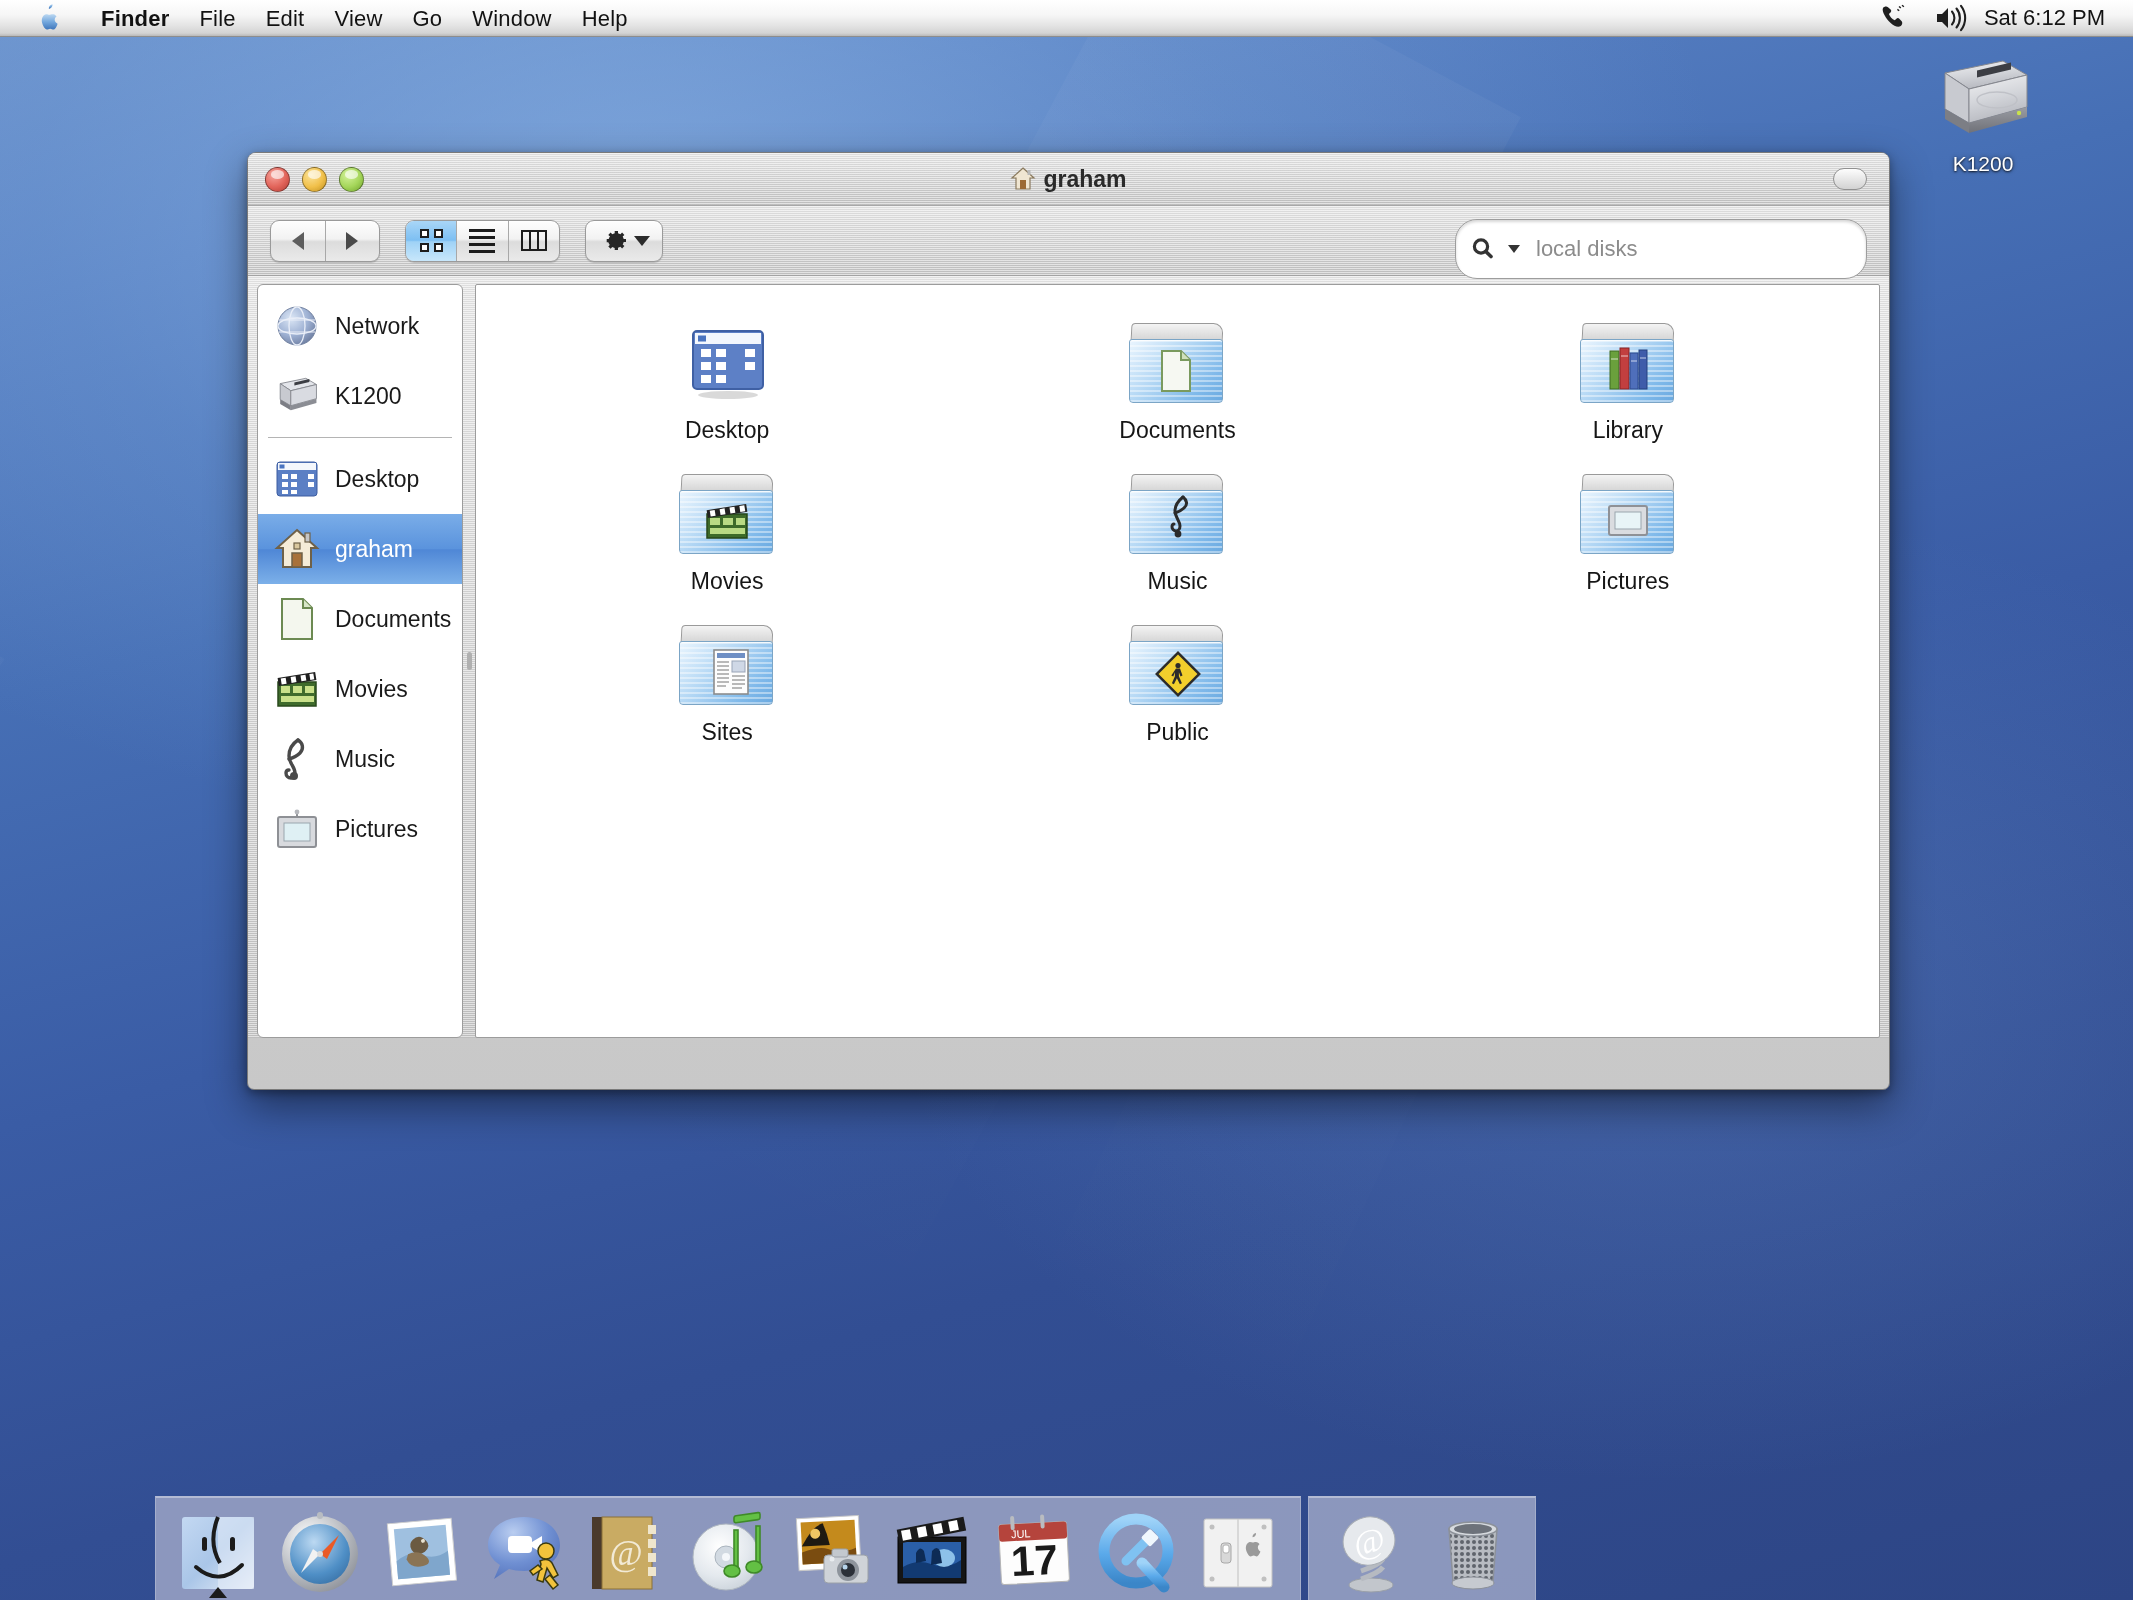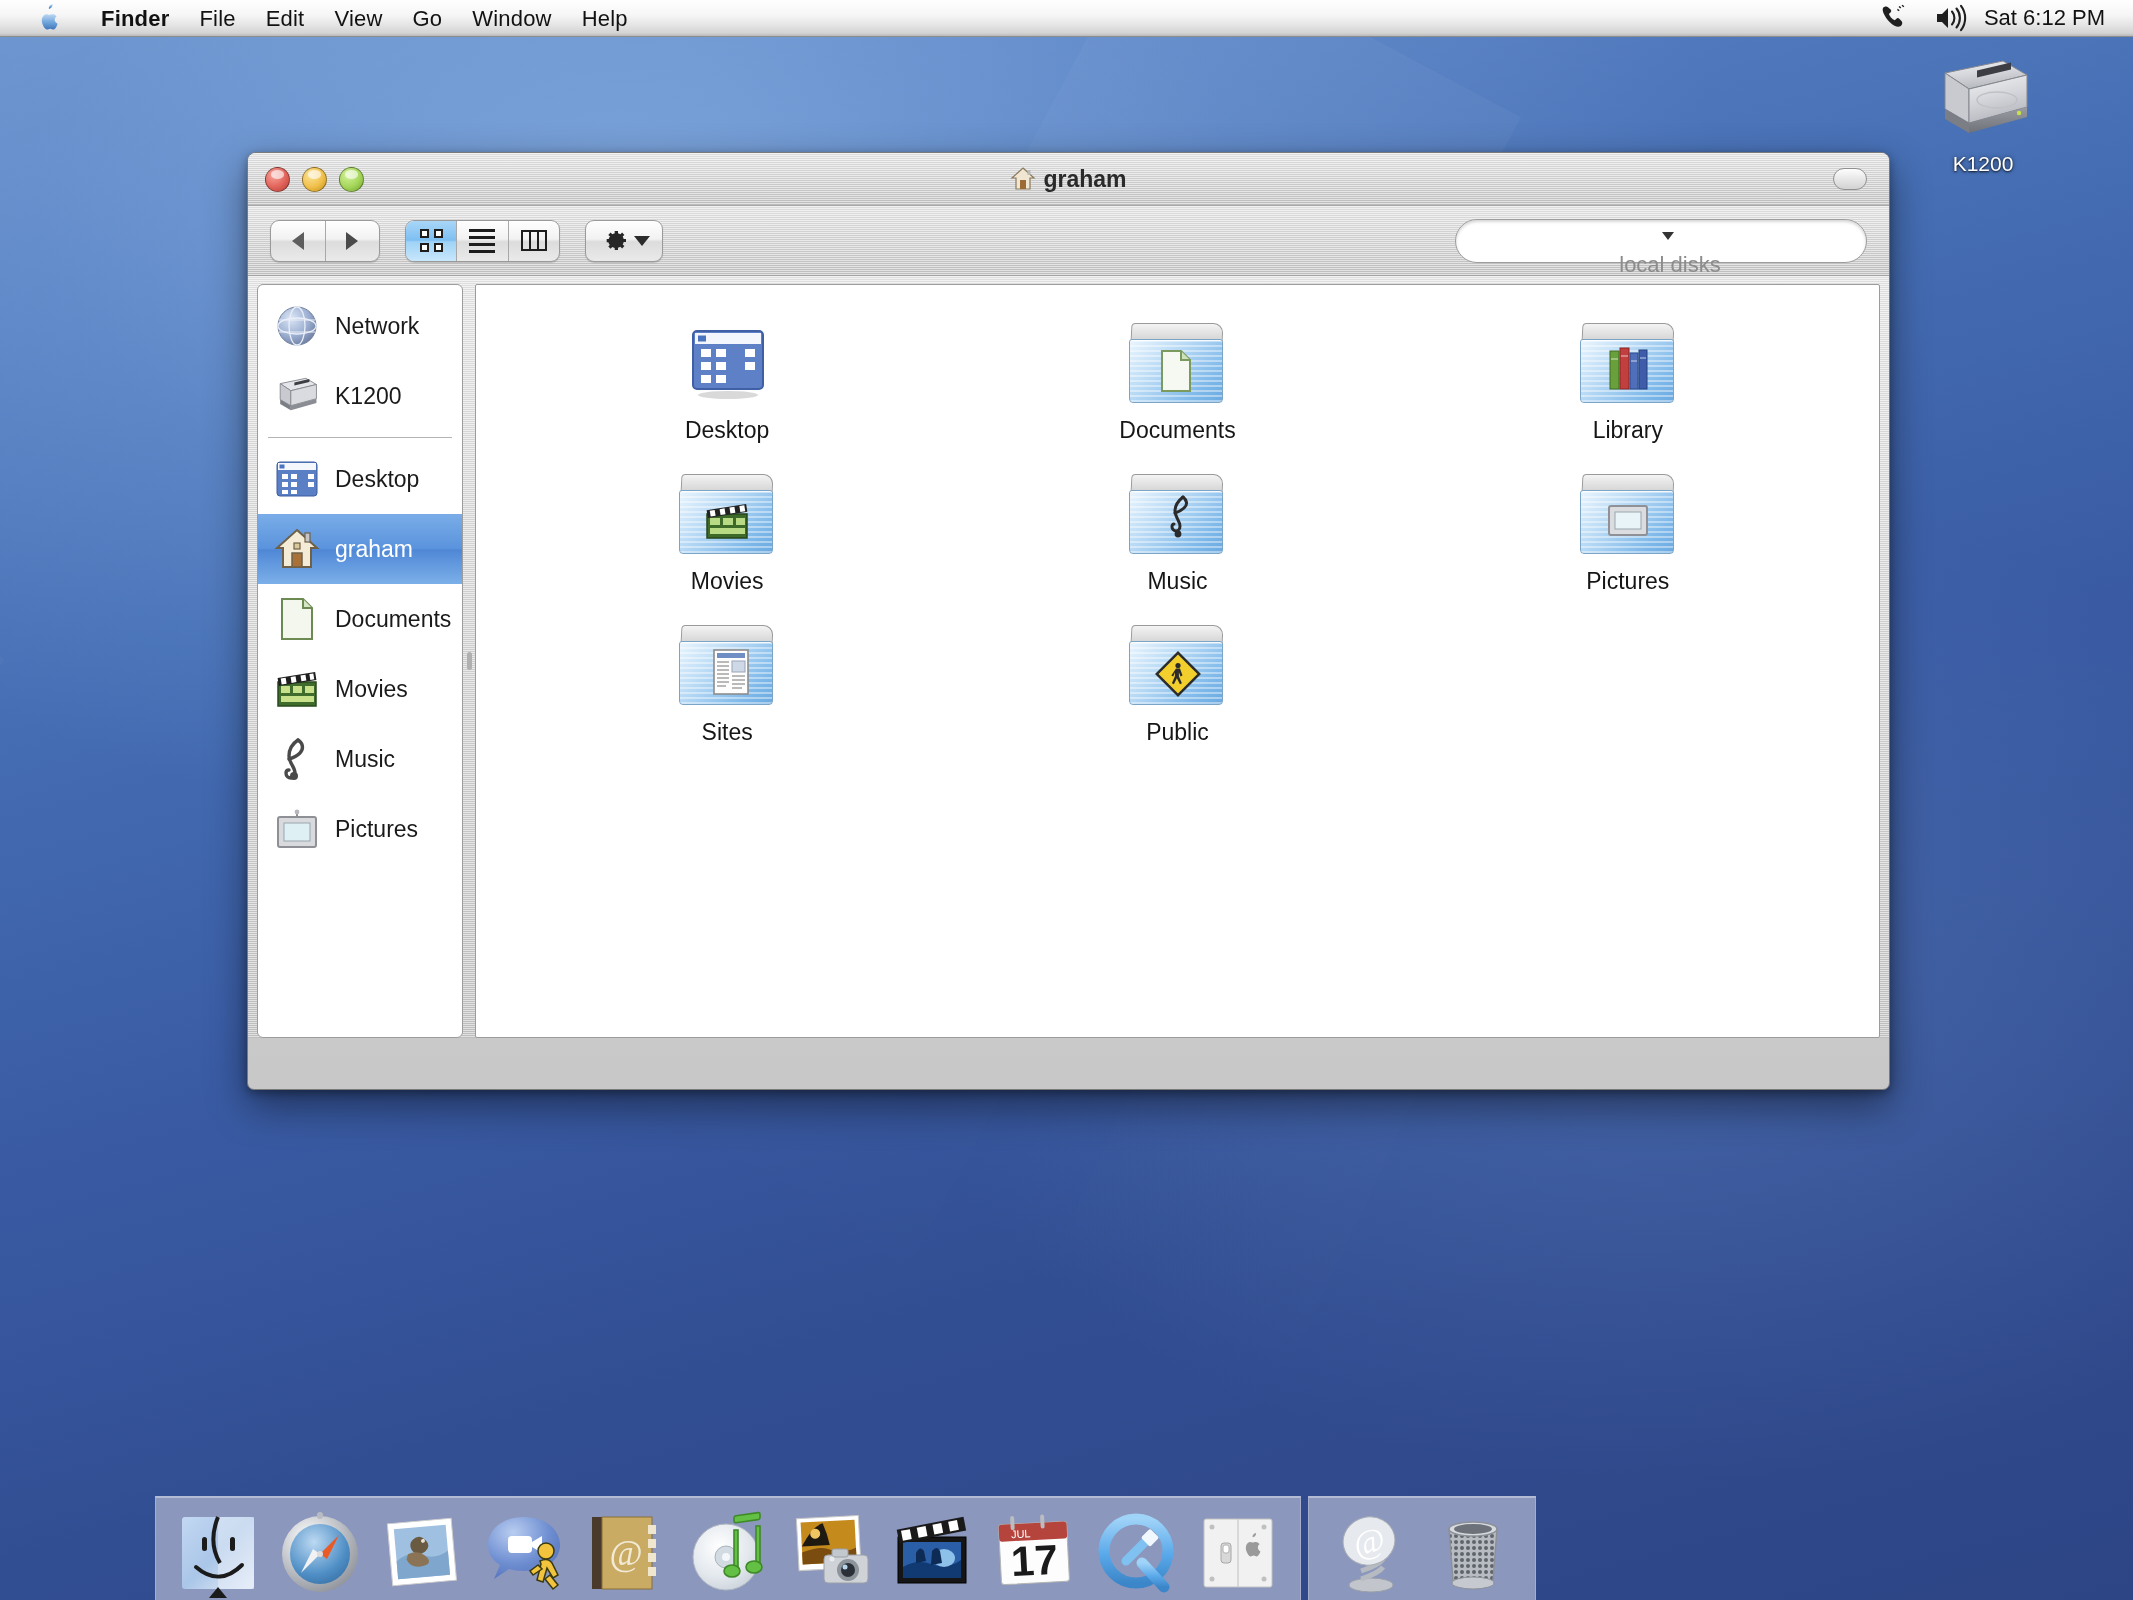--- a/index.html
+++ b/index.html
@@ -136,24 +136,24 @@
   .ic-list { width: 26px; display: flex; flex-direction: column; gap: 4px; }
   .ic-list i { display:block; height: 3px; background: #1d1d1d; }
   .ic-col { width: 26px; height: 21px; border: 2px solid #1d1d1d; display: flex; }
   .ic-col i { flex:1; border-right: 2px solid #1d1d1d; }
   .ic-col i:last-child { border-right: none; }
 
   #gearbtn { height: 42px; width: 78px; margin-left: 25px; display: flex; align-items: center; justify-content: center; gap: 5px; }
   .tri-down { width:0;height:0;border-left:8px solid transparent;border-right:8px solid transparent;border-top:10px solid #2b2b2b; }
 
   #searchfield {
-    position: absolute; right: 22px; top: 13px; width: 412px; height: 44px;
+    position: absolute; right: 22px; top: 13px; width: 412px; height: 60px;
     background: #ffffff; border: 1px solid #9d9d9d; border-radius: 22px;
     box-shadow: inset 0 2px 3px rgba(0,0,0,0.16);
-    display: flex; align-items: center; padding-left: 14px; gap: 12px; flex-direction: column;
+    display: flex; align-items: center; padding-left: 14px; gap: 12px;
   }
   #searchfield .sq-text { font-size: 22px; color: #8c8c8c; margin-left: 4px; }
 
   #winbody { display: flex; height: 762px; padding: 8px 9px 0 9px; }
   #sidebar {
     width: 206px; background: #ffffff; border: 1px solid #9c9c9c;
     border-radius: 6px; padding-top: 6px; overflow: hidden;
   }
   .sb-item {
     height: 70px; display: flex; align-items: center; padding-left: 15px; gap: 14px;

